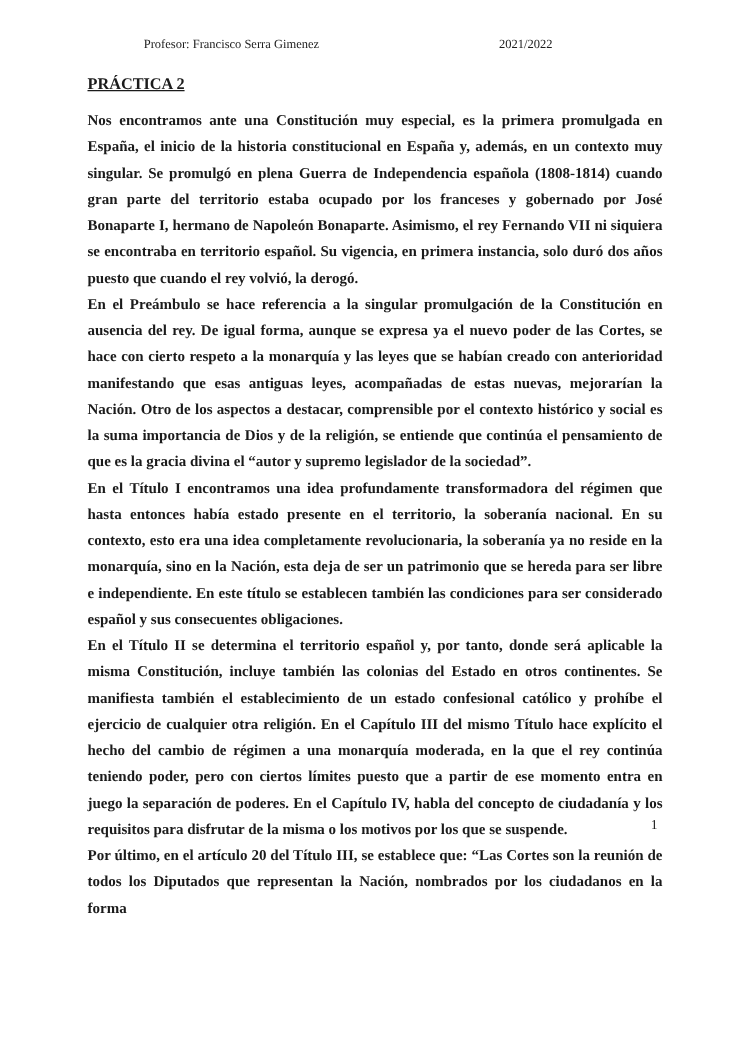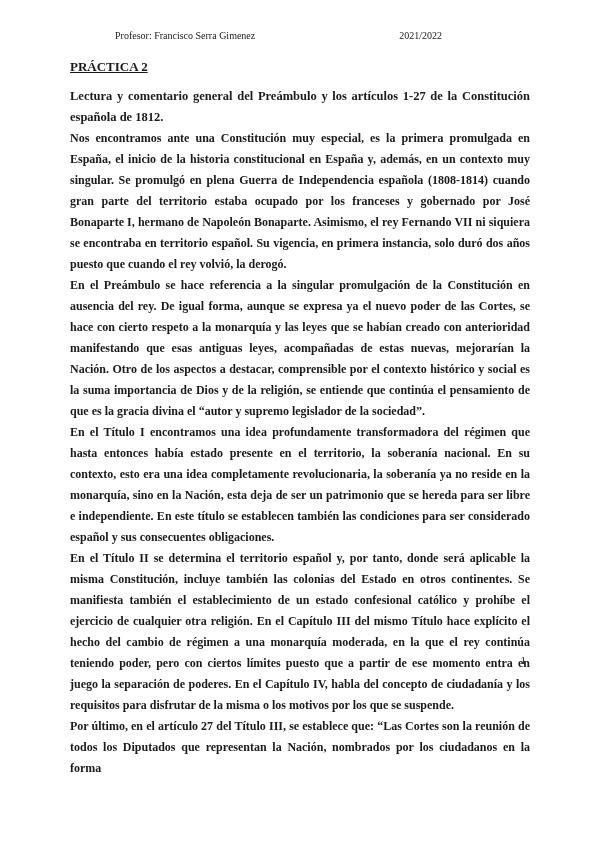--- a/index.html
+++ b/index.html
@@ -66,25 +66,24 @@
 
   <div class="doc-header">
     <span>Profesor: Francisco Serra Gimenez</span>
     <span>2021/2022</span>
   </div>
 
   <h1 class="doc-title">
     <span>PRÁCTICA 2</span>
   </h1>
 
-  <p class="doc-heading">Lectura y comentario general del Preámbulo y los artículos 1-27 de la Constitución española de 1812.</p>
 
   <div class="doc-body">
     <p>Nos encontramos ante una Constitución muy especial, es la primera promulgada en España, el inicio de la historia constitucional en España y, además, en un contexto muy singular. Se promulgó en plena Guerra de Independencia española (1808-1814) cuando gran parte del territorio estaba ocupado por los franceses y gobernado por José Bonaparte I, hermano de Napoleón Bonaparte. Asimismo, el rey Fernando VII ni siquiera se encontraba en territorio español. Su vigencia, en primera instancia, solo duró dos años puesto que cuando el rey volvió, la derogó.</p>
     <p>En el Preámbulo se hace referencia a la singular promulgación de la Constitución en ausencia del rey. De igual forma, aunque se expresa ya el nuevo poder de las Cortes, se hace con cierto respeto a la monarquía y las leyes que se habían creado con anterioridad manifestando que esas antiguas leyes, acompañadas de estas nuevas, mejorarían la Nación. Otro de los aspectos a destacar, comprensible por el contexto histórico y social es la suma importancia de Dios y de la religión, se entiende que continúa el pensamiento de que es la gracia divina el “autor y supremo legislador de la sociedad”.</p>
     <p>En el Título I encontramos una idea profundamente transformadora del régimen que hasta entonces había estado presente en el territorio, la soberanía nacional. En su contexto, esto era una idea completamente revolucionaria, la soberanía ya no reside en la monarquía, sino en la Nación, esta deja de ser un patrimonio que se hereda para ser libre e independiente. En este título se establecen también las condiciones para ser considerado español y sus consecuentes obligaciones.</p>
     <p>En el Título II se determina el territorio español y, por tanto, donde será aplicable la misma Constitución, incluye también las colonias del Estado en otros continentes. Se manifiesta también el establecimiento de un estado confesional católico y prohíbe el ejercicio de cualquier otra religión. En el Capítulo III del mismo Título hace explícito el hecho del cambio de régimen a una monarquía moderada, en la que el rey continúa teniendo poder, pero con ciertos límites puesto que a partir de ese momento entra en juego la separación de poderes. En el Capítulo IV, habla del concepto de ciudadanía y los requisitos para disfrutar de la misma o los motivos por los que se suspende.</p>
-    <p>Por último, en el artículo 27 del Título III, se establece que: “Las Cortes son la reunión de todos los Diputados que representan la Nación, nombrados por los ciudadanos en la forma</p>
+    <p>Por último, en el artículo 20 del Título III, se establece que: “Las Cortes son la reunión de todos los Diputados que representan la Nación, nombrados por los ciudadanos en la forma</p>
   </div>
 
   <div class="page-number">1</div>
 
 </div>
 
 </body></html>

